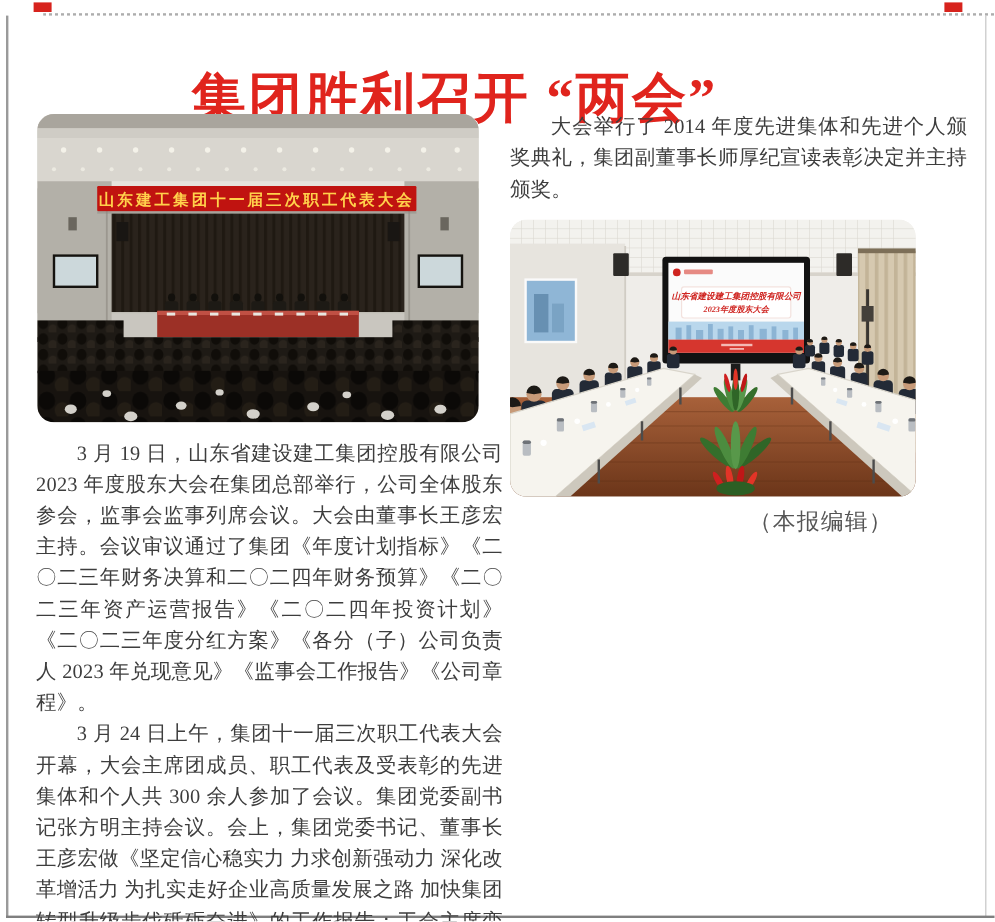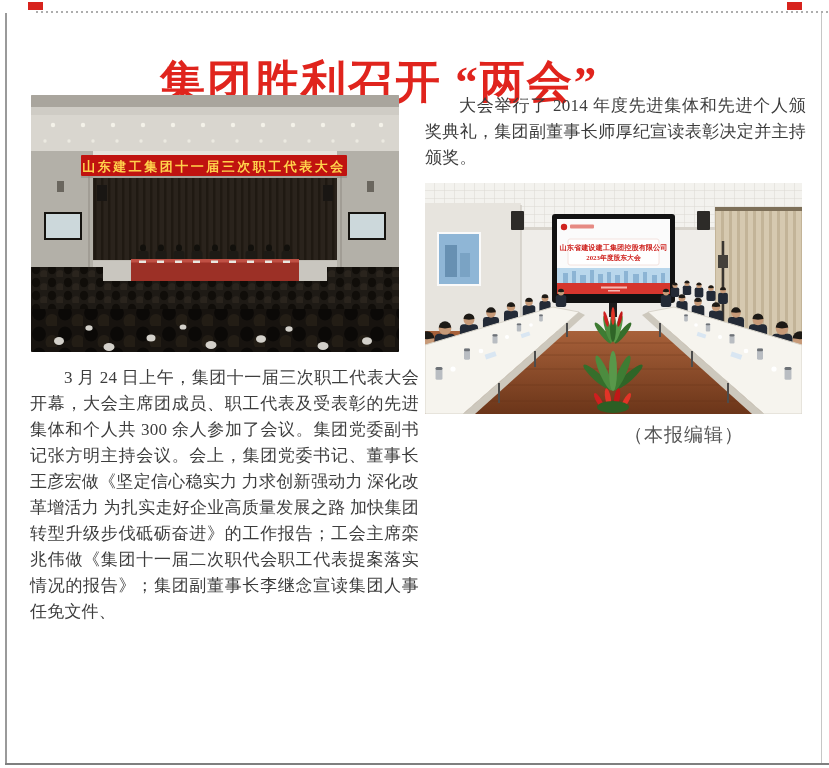--- a/index.html
+++ b/index.html
@@ -17,24 +17,24 @@
   .corner-mark.left{left:28px;} .corner-mark.right{left:787px;}
 
   .headline{
     position:absolute;top:22px;left:0;width:758px;text-align:center;
     font-size:45px;font-weight:bold;color:#e0241d;letter-spacing:2px;white-space:nowrap;
   }
 
   .col-left{position:absolute;left:30px;top:95px;width:389px;}
   .col-right{position:absolute;left:425px;top:93px;width:381px;}
 
-  .photo{display:block;border-radius:1px;overflow:hidden;}
+  .photo{display:block;border-radius:14px;overflow:hidden;}
   .photo svg{display:block;}
   .photo1{width:368px;height:257px;margin-left:1px;}
-  .photo2{width:403px;height:231px;margin-top:12px;}
+  .photo2{width:338px;height:231px;margin-top:12px;font-style:italic;}
 
   .body-text p{
     margin:0;font-size:17px;line-height:26px;color:#3d3d3d;
     text-align:justify;text-indent:2em;letter-spacing:0.2px;
   }
   .body-text p.no-indent{text-indent:0;}
   .col-left .body-text{margin-top:13px;}
 
   .credit{margin-top:8px;padding-right:62px;text-align:right;
     font-size:19px;color:#555555;letter-spacing:1px;}
@@ -188,20 +188,21 @@
             <ellipse cx="336" cy="246" rx="5" ry="3.8"></ellipse>
               <ellipse cx="58" cy="233" rx="3.6" ry="2.8"></ellipse>
             <ellipse cx="258" cy="234" rx="3.6" ry="2.8"></ellipse>
               <ellipse cx="152" cy="232" rx="3.4" ry="2.6"></ellipse>
           </g>
         </g>
       </svg>
     </div>
 
     <div class="body-text">
+      <p>3 月 19 日，山东省建设建工集团控股有限公司 2023 年度股东大会在集团总部举行，公司全体股东参会，监事会监事列席会议。大会由董事长王彦宏主持。会议审议通过了集团《年度计划指标》《二〇二三年财务决算和二〇二四年财务预算》《二〇二三年资产运营报告》《二〇二四年投资计划》《二〇二三年度分红方案》《各分（子）公司负责人 2023 年兑现意见》《监事会工作报告》《公司章程》。</p>
       <p>3 月 24 日上午，集团十一届三次职工代表大会开幕，大会主席团成员、职工代表及受表彰的先进集体和个人共 300 余人参加了会议。集团党委副书记张方明主持会议。会上，集团党委书记、董事长王彦宏做《坚定信心稳实力 力求创新强动力 深化改革增活力 为扎实走好企业高质量发展之路 加快集团转型升级步伐砥砺奋进》的工作报告；工会主席栾兆伟做《集团十一届二次职代会职工代表提案落实情况的报告》；集团副董事长李继念宣读集团人事任免文件、</p>
     </div>
   </div>
 
   <div class="col-right">
     <div class="body-text">
       <p>大会举行了 2014 年度先进集体和先进个人颁奖典礼，集团副董事长师厚纪宣读表彰决定并主持颁奖。</p>
     </div>
 
     <div class="photo photo2">

